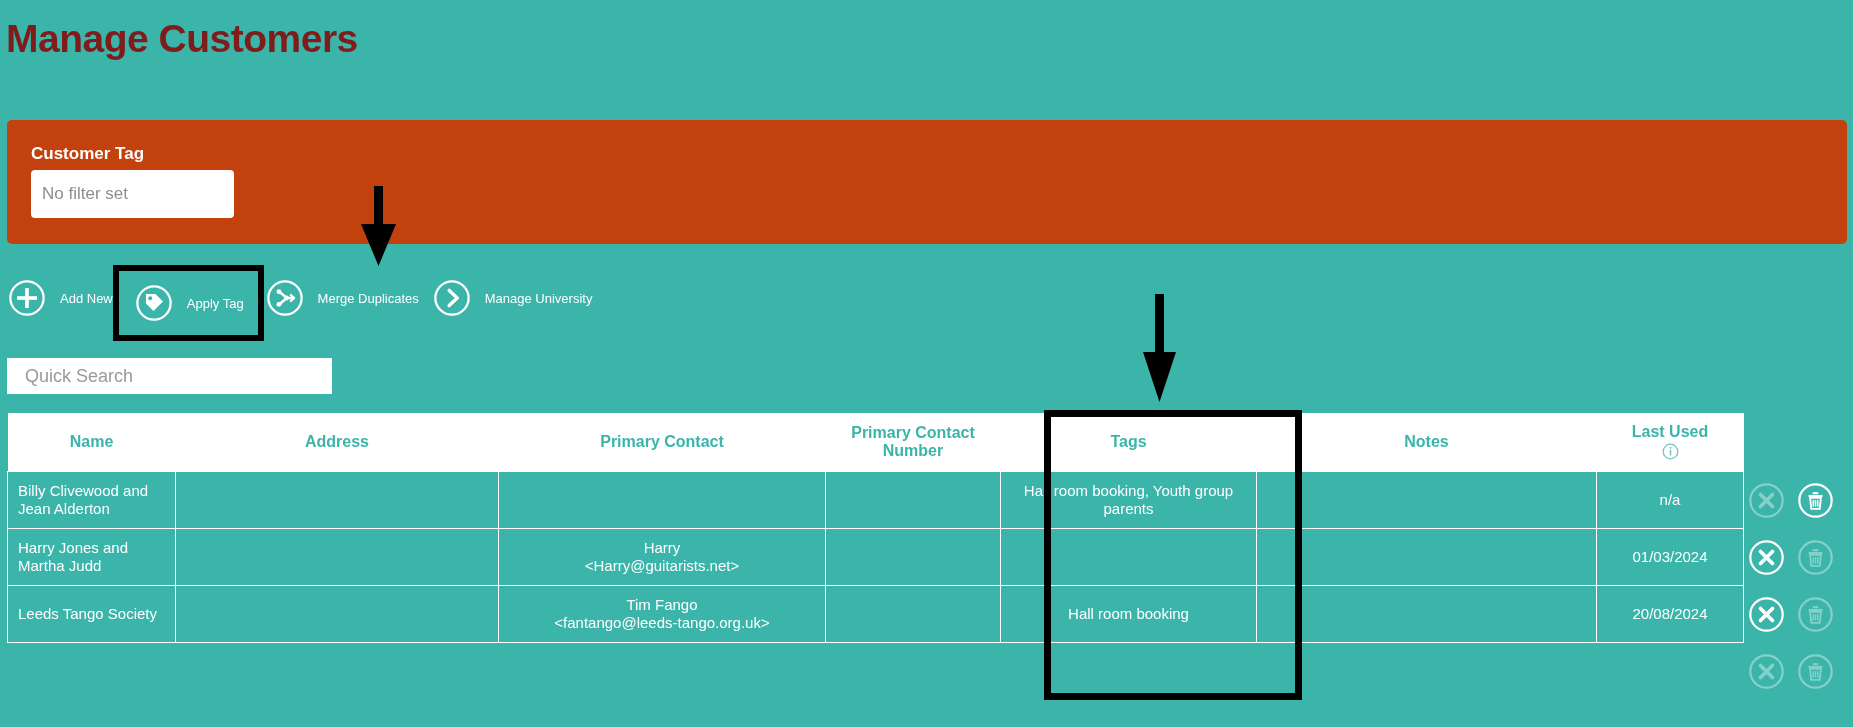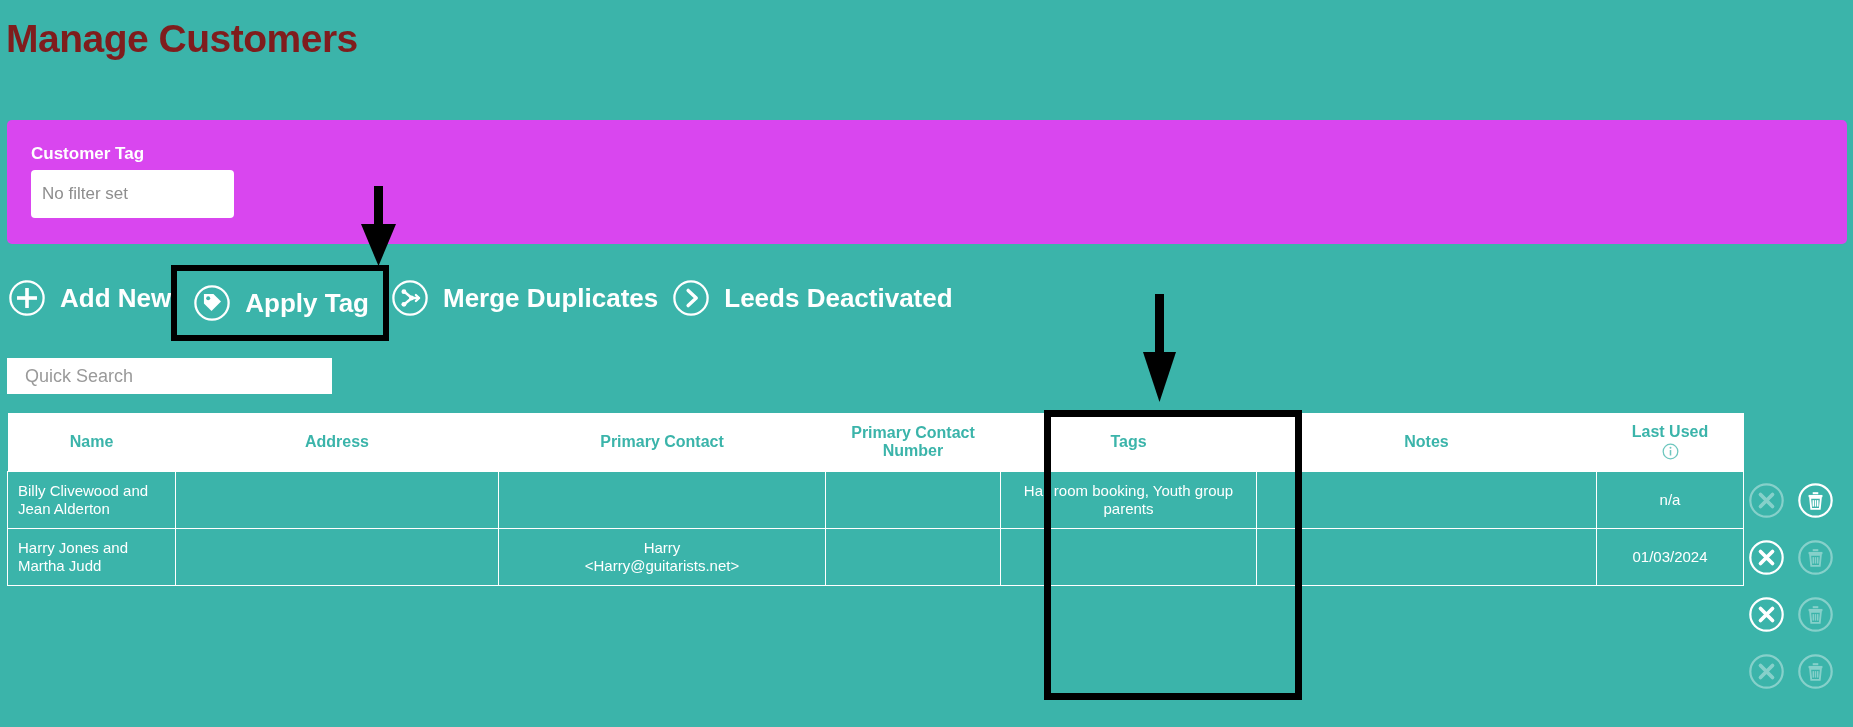--- a/index.html
+++ b/index.html
@@ -21,21 +21,21 @@
     color: #7f1d1d;
     letter-spacing: -0.5px;
     line-height: 62px;
   }
 
   
   .filter-panel {
     position: absolute;
     left: 7px; top: 120px;
     width: 1840px; height: 124px;
-    background: #d946ef;
+    background: #c2410c;
     border-radius: 5px;
   }
   .filter-label {
     position: absolute;
     left: 24px; top: 24px;
     font-size: 17px;
     font-weight: bold;
     color: #ffffff;
   }
   .filter-input {
@@ -67,24 +67,23 @@
     padding: 0 6px 0 8px;
     cursor: pointer;
   }
   .tool-icon {
     width: 38px; height: 38px;
     flex: 0 0 38px;
     display: block;
   }
   .tool-label {
     margin-left: 14px;
-    font-size: 26px;
+    font-size: 13px;
     color: #ffffff;
     white-space: nowrap;
-    font-weight: bold;
   }
   
   .tool-item.highlighted {
     outline: 6px solid #000000;
     outline-offset: 0px;
     padding: 0 14px 0 16px;
     height: 64px;
     margin-top: 10px;
   }
 
@@ -226,21 +225,21 @@
         <circle cx="21.6" cy="20" r="2.6" fill="#ffffff"></circle>
       </svg>
       <span class="tool-label">Merge Duplicates</span>
     </div>
 
     <div class="tool-item">
       <svg class="tool-icon" viewBox="0 0 40 40">
         <circle cx="20" cy="20" r="17.5" fill="none" stroke="#ffffff" stroke-width="2.4"></circle>
         <path d="M17 12 L25.5 20 L17 28" fill="none" stroke="#ffffff" stroke-width="3.6" stroke-linecap="round" stroke-linejoin="round"></path>
       </svg>
-      <span class="tool-label">Leeds Deactivated</span>
+      <span class="tool-label">Manage University</span>
     </div>
 
   </div>
 
   <input class="quick-search" type="text" placeholder="Quick Search" style="">
 
   <div class="table-wrap">
     <table class="grid">
       <colgroup>
         <col class="c-name">
@@ -290,20 +289,32 @@
           <td>
             <span>Harry</span>
             <span class="contact-line2">&lt;Harry@guitarists.net&gt;</span>
           </td>
           <td></td>
           <td></td>
           <td></td>
           <td>01/03/2024</td>
         </tr>
 
+        <tr>
+          <td class="name-cell">Leeds Tango Society</td>
+          <td></td>
+          <td>
+            <span>Tim Fango</span>
+            <span class="contact-line2">&lt;fantango@leeds-tango.org.uk&gt;</span>
+          </td>
+          <td></td>
+          <td>Hall room booking</td>
+          <td></td>
+          <td>20/08/2024</td>
+        </tr>
 
 
       </tbody>
     </table>
   </div>
 
   <div class="tags-highlight"></div>
 
   <div class="row-actions" style="top:472px;">
     <svg class="act-icon disabled" viewBox="0 0 40 40">

